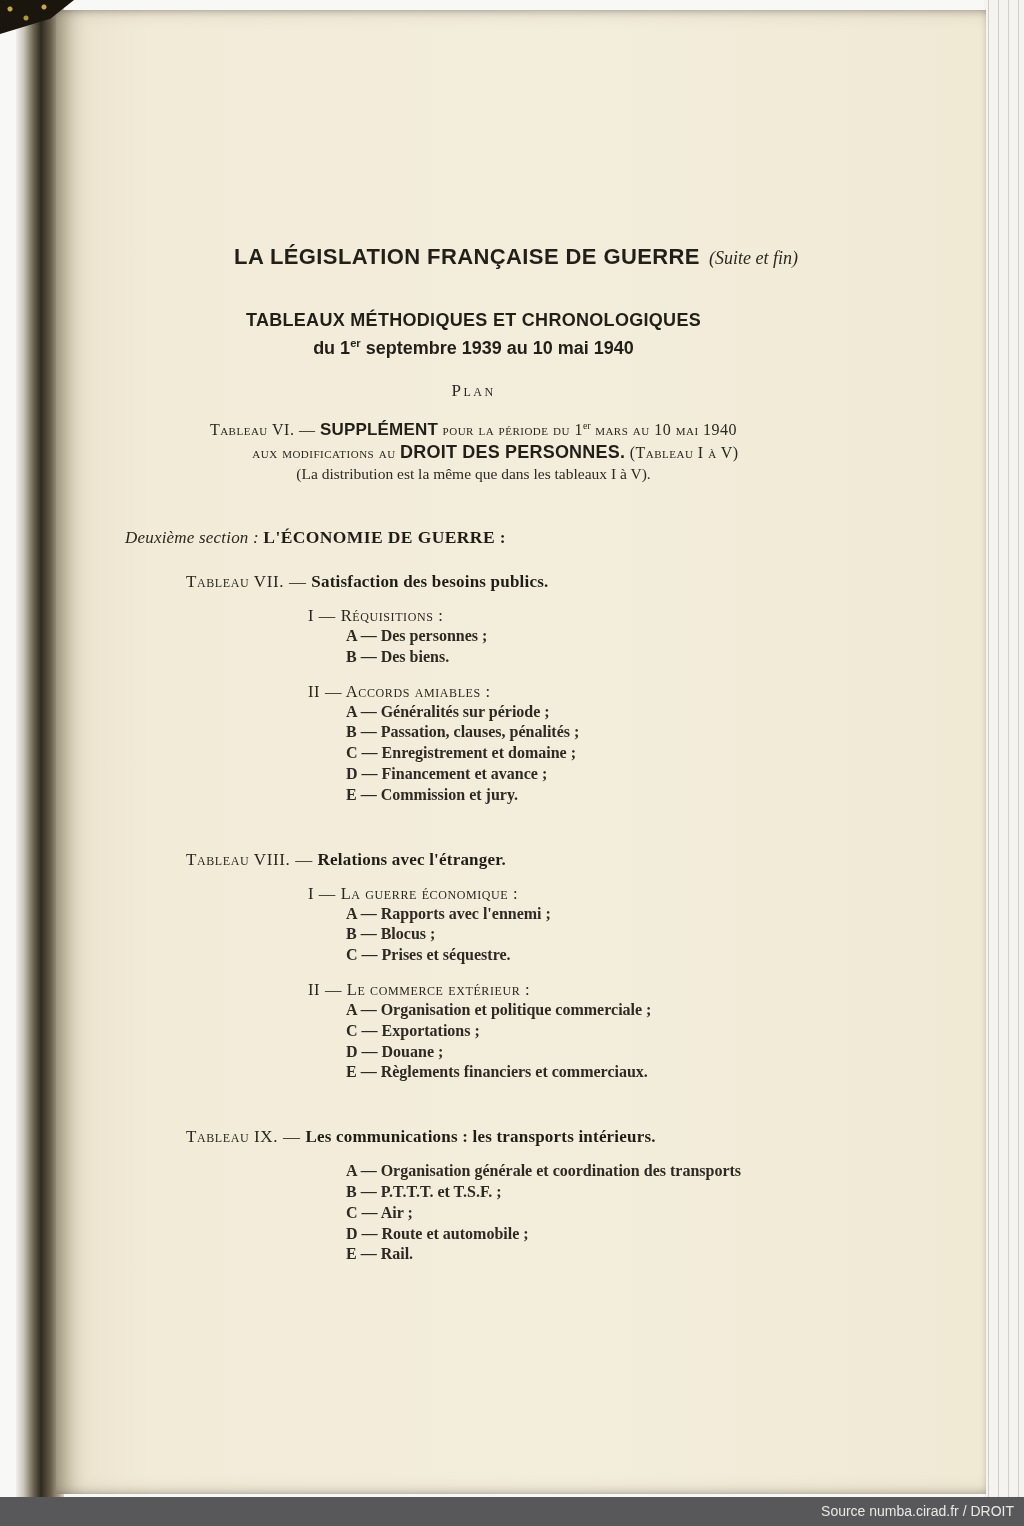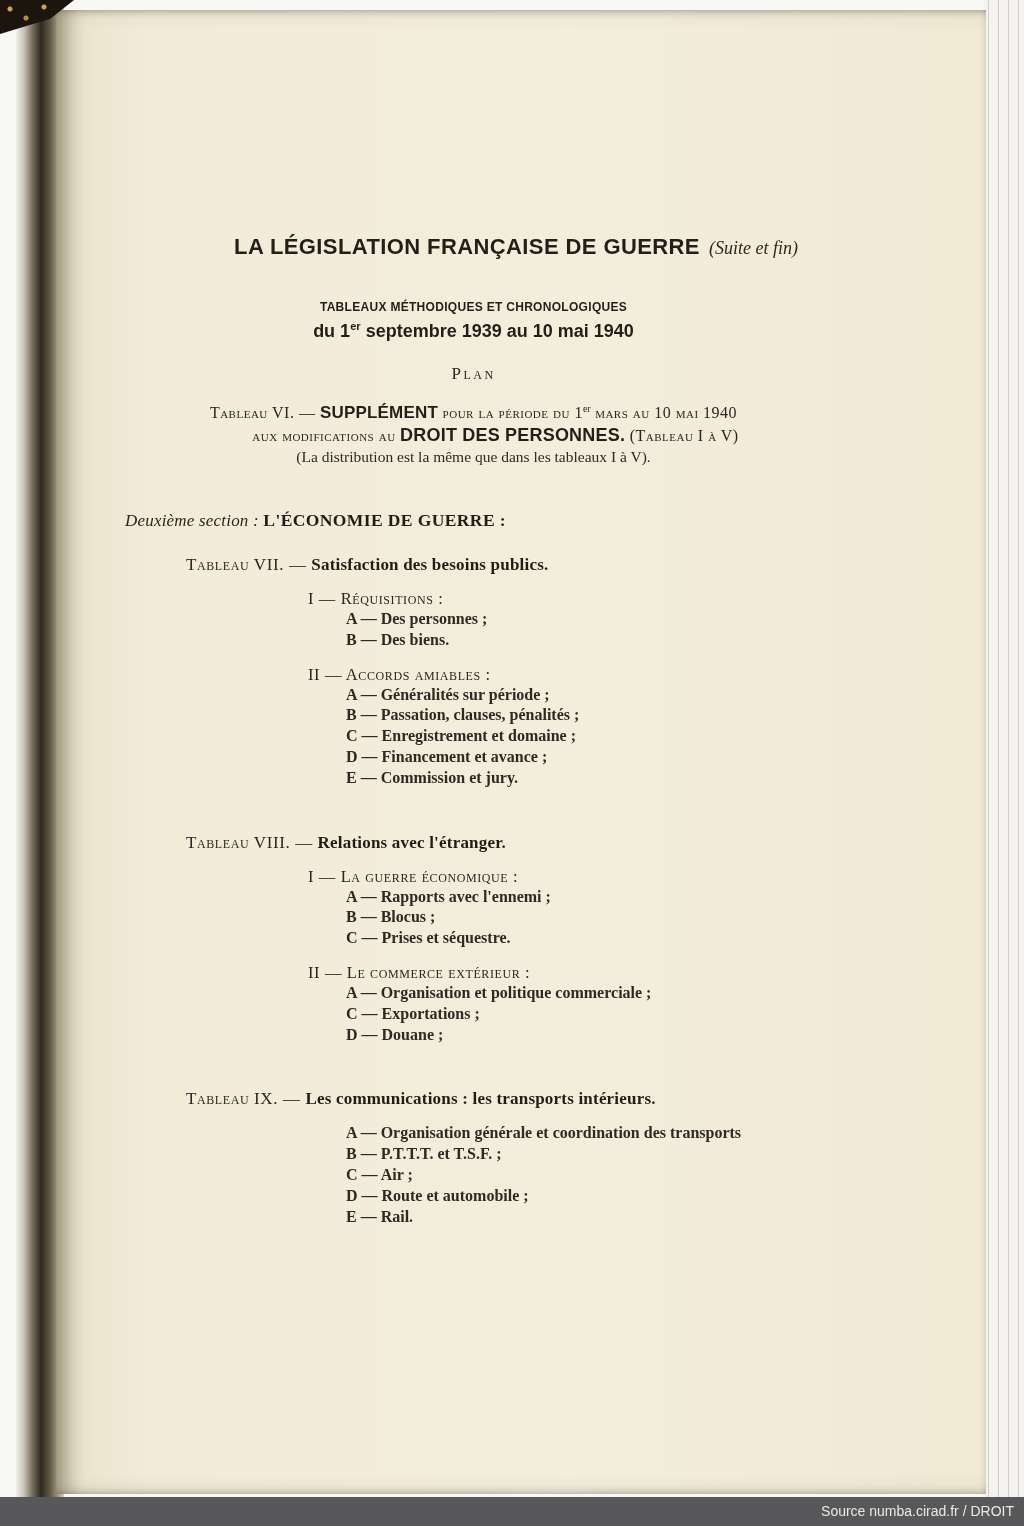--- a/index.html
+++ b/index.html
@@ -38,32 +38,32 @@
     box-shadow:
       inset 16px 0 24px -10px rgba(55,45,25,.55),
       inset 0 7px 9px -7px rgba(0,0,0,.28),
       inset 0 -7px 9px -7px rgba(0,0,0,.22),
       inset -4px 0 8px -5px rgba(0,0,0,.18);
     color:#2e2a23;
   }
   .content{position:relative;height:100%;}
 
   .main-title{
-    margin:6px;padding:218px 10px 0 0;text-align:center;
+    margin:16px;padding:218px 10px 0 0;text-align:center;
     font-family:"Liberation Sans",sans-serif;font-weight:bold;
     font-size:22px;letter-spacing:.4px;color:#221f19;
   }
   .title-suffix{
     font-family:"Liberation Serif",serif;font-weight:normal;font-style:italic;
     font-size:18px;letter-spacing:0;margin-left:9px;color:#2c2820;
   }
   .head-block{text-align:center;padding-right:95px;}
   .subtitle{
     margin:40px 16px 0;font-family:"Liberation Sans",sans-serif;font-weight:bold;
-    font-size:12px;letter-spacing:.3px;color:#221f19;
+    font-size:18px;letter-spacing:.3px;color:#221f19;
   }
   .dateline{
     margin:7px 0 0;font-family:"Liberation Sans",sans-serif;font-weight:bold;
     font-size:18px;color:#221f19;
   }
   .dateline sup,.tab6 sup{font-size:.62em;vertical-align:super;line-height:0;}
   .plan{
     margin:22px 0 2px;font-variant:small-caps;font-size:17px;letter-spacing:2.5px;color:#2b2720;
   }
   .tab6{margin:18px 0 0;font-size:16px;line-height:21.5px;color:#2b2720;}
@@ -152,20 +152,21 @@
             <p class="item">B — Blocus ;</p>
             <p class="item">C — Prises et séquestre.</p>
           </div>
         </div>
         <div class="group">
           <p class="group-head">II — Le commerce extérieur :</p>
           <div class="items">
             <p class="item">A — Organisation et politique commerciale ;</p>
             <p class="item">C — Exportations ;</p>
             <p class="item">D — Douane ;</p>
+            <p class="item">E — Règlements financiers et commerciaux.</p>
           </div>
         </div>
       </section>
 
       <section class="tableau">
         <p class="tableau-head"><span class="tlabel">Tableau IX. — </span><strong class="ttitle">Les communications : les transports intérieurs.</strong></p>
         <div class="group">
           <div class="items">
             <p class="item">A — Organisation générale et coordination des transports</p>
             <p class="item">B — P.T.T.T. et T.S.F. ;</p>

